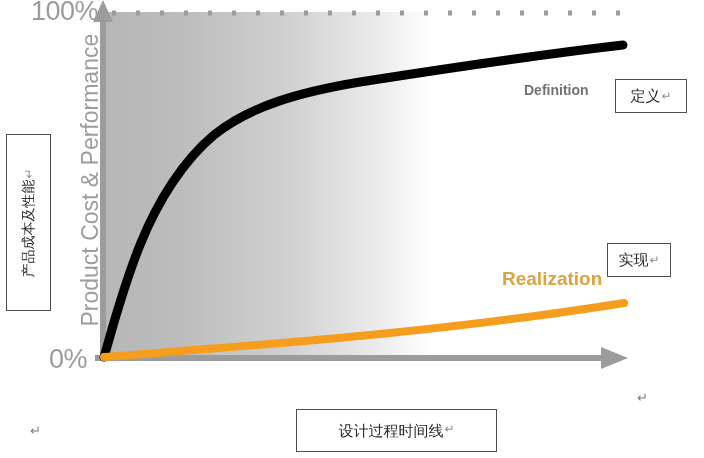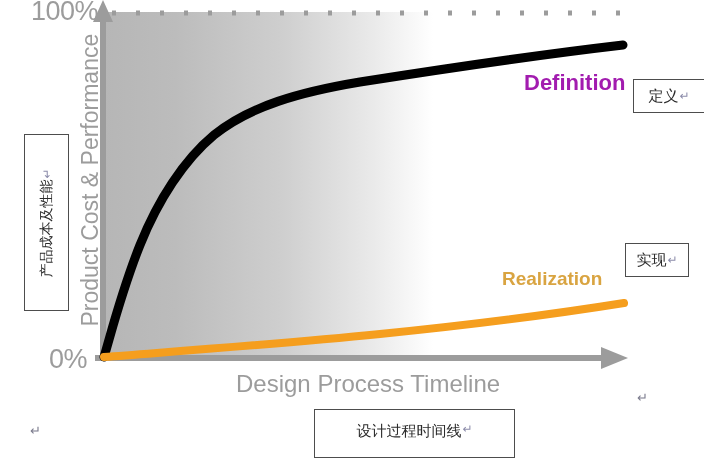--- a/index.html
+++ b/index.html
@@ -64,24 +64,24 @@
   }
   #x-axis-title {
     left: 236px;
     top: 370px;
     font-size: 24px;
   }
 
   #definition-label {
     position: absolute;
     left: 524px;
-    top: 70px;
-    font-size: 22px;
+    top: 82px;
+    font-size: 14px;
     font-weight: bold;
-    color: #a21caf;
+    color: #737373;
     white-space: nowrap;
   }
   #realization-label {
     position: absolute;
     left: 502px;
     top: 268px;
     font-size: 19px;
     font-weight: bold;
     color: #d9a441;
     white-space: nowrap;
@@ -91,21 +91,20 @@
   .anno-box {
     position: absolute;
     border: 1px solid #4d4d4d;
     background: #ffffff;
     box-sizing: border-box;
     color: #2b2b2b;
     font-size: 15px;
     display: flex;
     align-items: center;
     justify-content: center;
-    margin-left: 18px;
   }
   #anno-cost {
     left: 6px;
     top: 134px;
     width: 45px;
     height: 177px;
   }
   #anno-cost .vtext {
     transform: rotate(-90deg);
     white-space: nowrap;
@@ -120,21 +119,21 @@
   #anno-realization {
     left: 607px;
     top: 243px;
     width: 64px;
     height: 34px;
   }
   #anno-timeline {
     left: 296px;
     top: 409px;
     width: 201px;
-    height: 49px;
+    height: 43px;
     align-items: flex-start;
     padding-top: 12px;
   }
   .pilcrow {
     color: #8d8dab;
     font-size: 12px;
     margin-left: 1px;
   }
 
   
@@ -181,21 +180,20 @@
       <path d="M 104,357
                C 180,351 280,344 380,334
                C 470,325 555,314 624,303" fill="none" stroke="#F59E1E" stroke-width="8" stroke-linecap="round" stroke-linejoin="round"></path>
     </g>
   </svg>
 
   <div class="lbl" id="ytick-100">100%</div>
   <div class="lbl" id="ytick-0">0%</div>
 
   <div class="lbl" id="y-axis-title">Product Cost &amp; Performance</div>
-  <div class="lbl" id="x-axis-title">Design Process Timeline</div>
 
   <div id="definition-label">Definition</div>
   <div id="realization-label">Realization</div>
 
   <div class="anno-box" id="anno-cost">
     <span class="vtext"><span>产品成本及性能</span><span class="pilcrow">↵</span></span>
   </div>
 
   <div class="anno-box" id="anno-definition">
     <span>定义</span>

